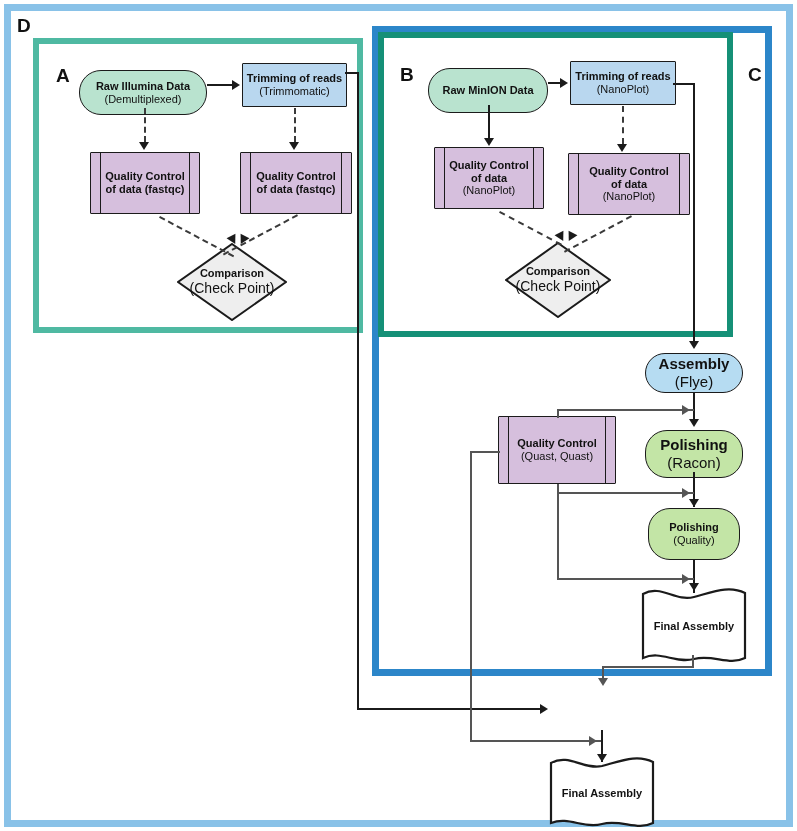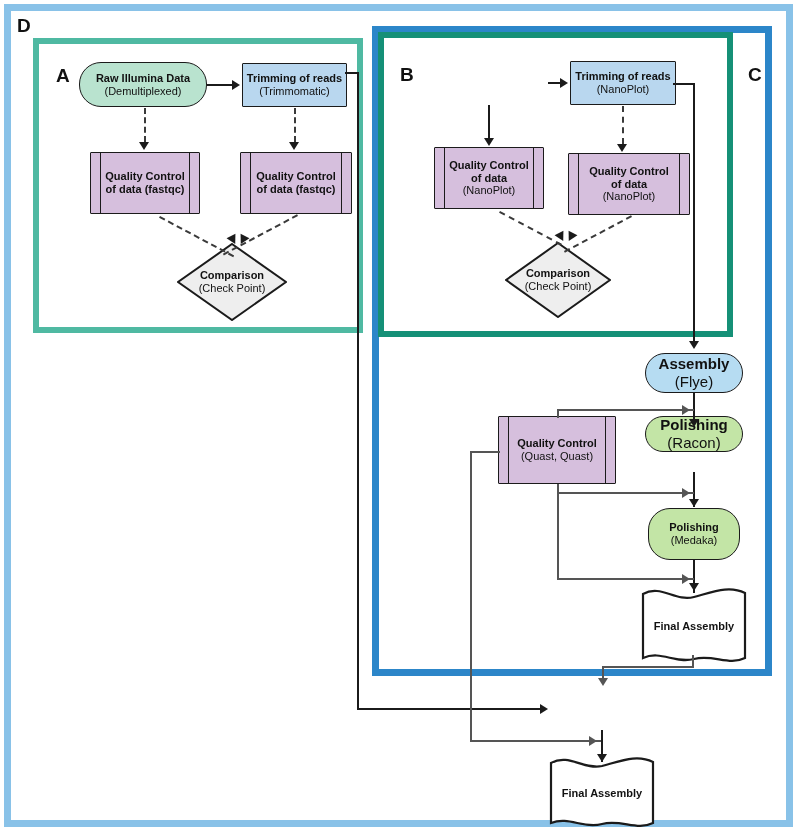--- a/index.html
+++ b/index.html
@@ -16,39 +16,39 @@
 
   
   .node{position:absolute;box-sizing:border-box;border:1.6px solid #1b1b1b;
         display:flex;flex-direction:column;align-items:center;justify-content:center;
         text-align:center;color:#111;line-height:1.18;}
   .node .l1{font-weight:bold;font-size:11px;}
   .node .l2{font-size:11px;}
   .node .inline{font-size:15px;}
   .node .inline b{font-weight:bold;}
 
-  .n-terminator{border-radius:22px;background:#b9e3cf;}
+  .n-terminator{border-radius:22px;background:#b9e3cf;margin-top:8px;}
   .n-assembly{border-radius:22px;background:#b6dcf2;}
   .n-polish{border-radius:22px;background:#c3e5a6;}
   .n-pilon{border-radius:26px;background:#4dbaa4;}
   .n-process{background:#b9d7ef;border-radius:1px;}
 
   
   .n-pre{background:#d6bfdd;border-radius:1px;}
   .n-pre::before,.n-pre::after{content:"";position:absolute;top:0;bottom:0;width:0;border-left:1.6px solid #1b1b1b;}
   .n-pre::before{left:9px;}
   .n-pre::after{right:9px;}
 
   
   .n-diamond{position:absolute;}
   .n-diamond .dshape{position:absolute;inset:0;}
   .n-diamond .dtext{position:absolute;inset:0;display:flex;flex-direction:column;
         align-items:center;justify-content:center;text-align:center;line-height:1.18;color:#111;}
   .n-diamond .l1{font-weight:bold;font-size:11px;}
-  .n-diamond .l2{font-size:11px;text-align:right;}
+  .n-diamond .l2{font-size:14px;text-align:right;}
 
   
   .n-doc{position:absolute;}
   .n-doc .dshape{position:absolute;inset:0;}
   .n-doc .dtext{position:absolute;inset:0;display:flex;align-items:center;justify-content:center;
         font-weight:bold;font-size:11px;color:#111;text-align:center;}
 
   
   .ln{position:absolute;background:#1b1b1b;}
   .ln.gray{background:#555;}
@@ -117,20 +117,23 @@
 
   <div class="dash-v" style="left:294px;top:108px;height:34px;"></div>
   <div class="arr arr-d" style="left:289px;top:142px;"></div>
 
   <div class="dline" style="left:160px;top:216px;width:84px;transform:rotate(28deg);"></div>
   <div class="arr-rot" style="left:226px;top:236px;transform:rotate(-28deg);"></div>
 
   <div class="dline" style="left:298px;top:216px;width:84px;transform:rotate(152deg);"></div>
   <div class="arr-rot" style="left:240px;top:236px;transform:rotate(28deg);"></div>
 
+  <div class="node n-terminator" style="left:428px;top:60px;width:120px;height:45px;">
+    <span class="l1">Raw MinION Data</span>
+  </div>
 
   <div class="node n-process" style="left:570px;top:61px;width:106px;height:44px;">
     <span class="l1">Trimming of reads</span>
     <span class="l2">(NanoPlot)</span>
   </div>
 
   <div class="node n-pre" style="left:434px;top:147px;width:110px;height:62px;">
     <span class="l1">Quality Control</span>
     <span class="l1">of data</span>
     <span class="l2">(NanoPlot)</span>
@@ -164,27 +167,27 @@
   <div class="dline" style="left:500px;top:211px;width:70px;transform:rotate(28deg);"></div>
   <div class="arr-rot" style="left:554px;top:233px;transform:rotate(-28deg);"></div>
 
   <div class="dline" style="left:632px;top:217px;width:76px;transform:rotate(152deg);"></div>
   <div class="arr-rot" style="left:568px;top:233px;transform:rotate(28deg);"></div>
 
   <div class="node n-assembly" style="left:645px;top:353px;width:98px;height:40px;">
     <span class="inline"><b>Assembly</b><span> (Flye)</span></span>
   </div>
 
-  <div class="node n-polish" style="left:645px;top:416px;width:98px;height:36px;">
+  <div class="node n-polish" style="left:645px;top:430px;width:98px;height:48px;">
     <span class="inline"><b>Polishing</b><span> (Racon)</span></span>
   </div>
 
   <div class="node n-polish" style="left:648px;top:508px;width:92px;height:52px;">
     <span class="l1">Polishing</span>
-    <span class="l2">(Medaka)</span>
+    <span class="l2">(Quality)</span>
   </div>
 
   <div class="node n-pre" style="left:498px;top:416px;width:118px;height:68px;">
     <span class="l1">Quality Control</span>
     <span class="l2">(Quast, Quast)</span>
   </div>
 
   <div class="n-doc" style="left:641px;top:588px;width:106px;height:76px;">
     <svg class="dshape" viewBox="0 0 106 76" preserveAspectRatio="none">
       <path d="M2,6 C20,-4 34,14 53,9 C72,4 88,-3 104,5 L104,70 C88,78 72,66 53,71 C34,76 20,62 2,70 Z" fill="#ffffff" stroke="#1b1b1b" stroke-width="2.2"></path>

